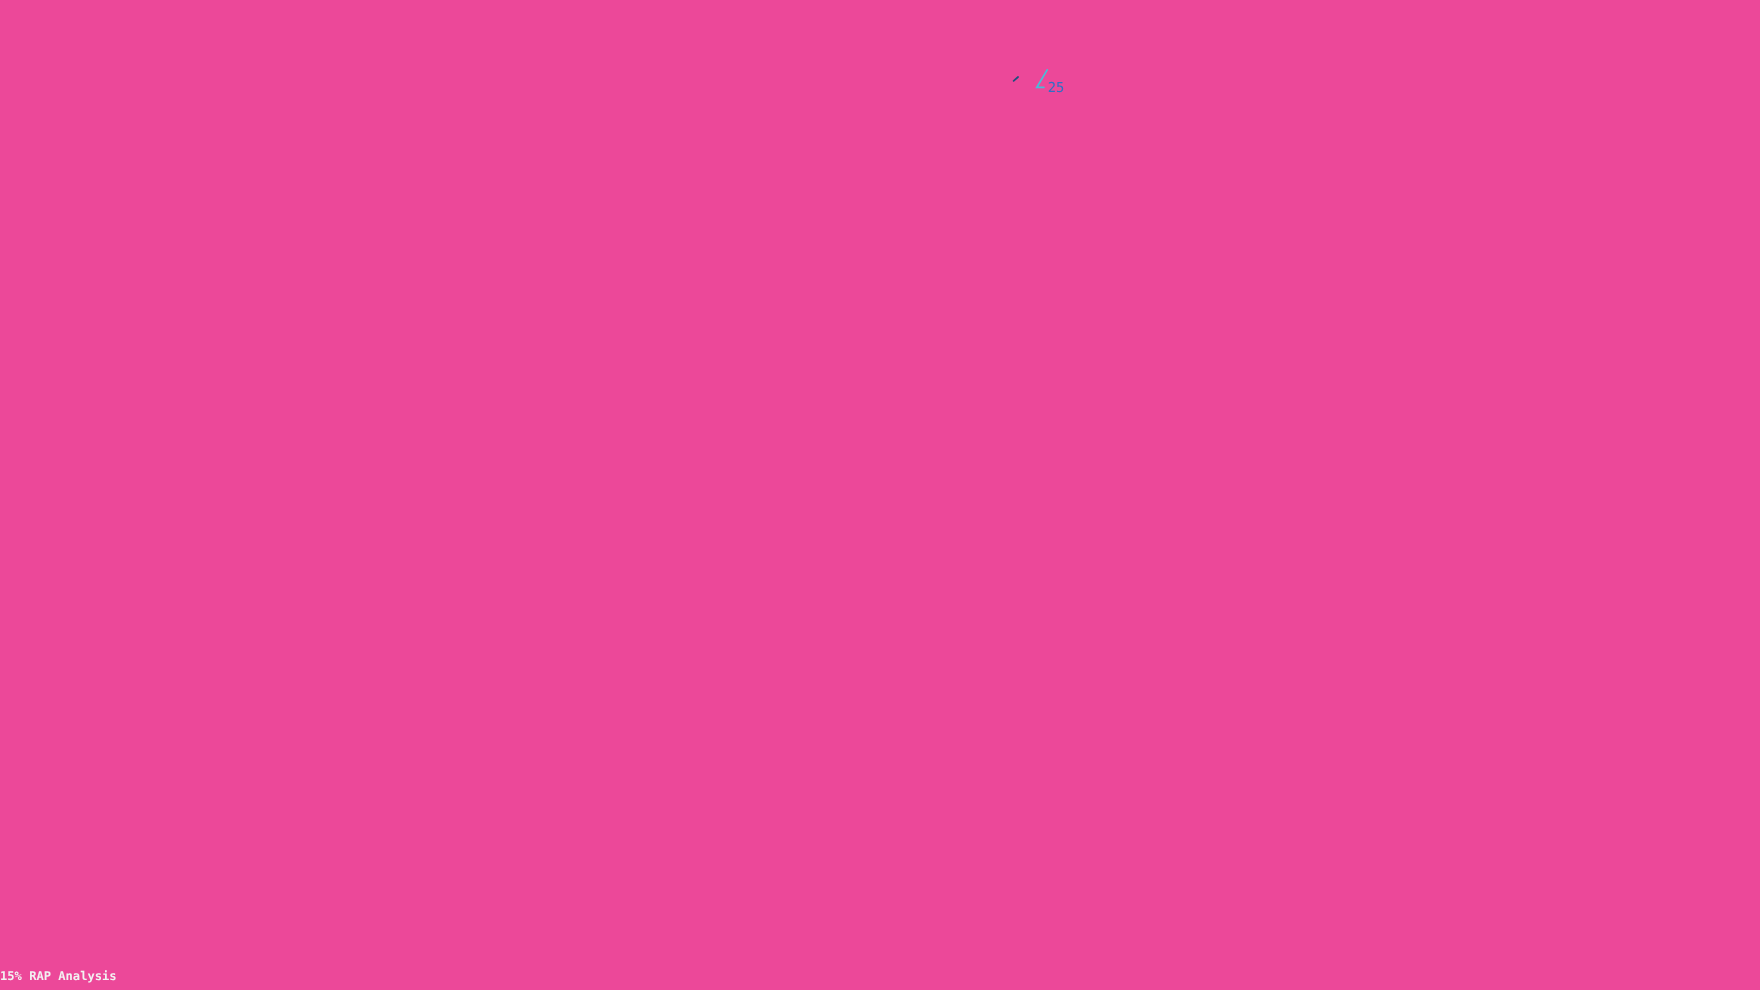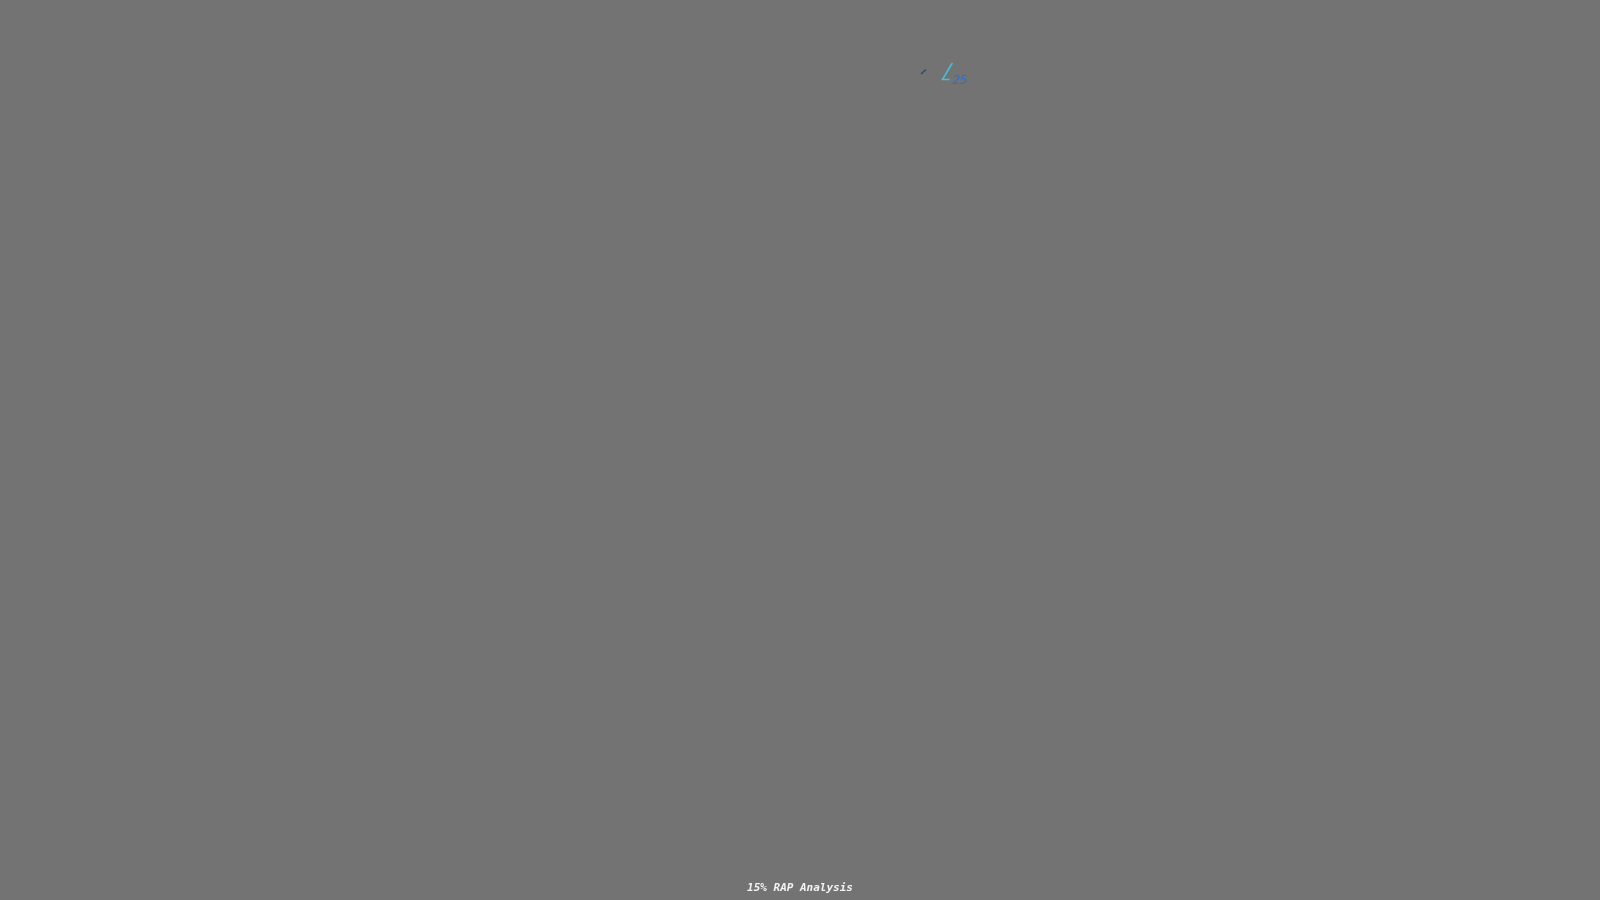--- a/index.html
+++ b/index.html
@@ -28,32 +28,32 @@
   }
   .angle-value-text {
     font-family: "DejaVu Sans Mono", "Liberation Mono", monospace;
     font-size: 12.5px;
   }
   .caption {
     position: absolute;
     left: 0;
     right: 0;
     top: 881px;
-    text-align: center;
+    text-align: left;
     font-family: "DejaVu Sans Mono", "Liberation Mono", monospace;
     font-size: 11px;
     font-weight: bold;
     letter-spacing: 0px;
     line-height: 13px;
   }
 </style>
 </head>
 <body>
 
-<div class="screen" style="background-color: #737373; font-style: italic;">
+<div class="screen" style="background-color: #ec4899;">
 
   <svg class="annotation-layer" viewBox="0 0 1600 900" width="1600" height="900" xmlns="http://www.w3.org/2000/svg">
 
     <line x1="921.5" y1="73.5" x2="925.5" y2="70" stroke-width="1.6" stroke-linecap="round" stroke="#1D4F7E"></line>
 
     <path d="M 952 63.5 L 942.5 79.5 L 949 79.5" fill="none" stroke-width="1.6" stroke-linecap="round" stroke-linejoin="miter" stroke="#49BCD9"></path>
 
     <text x="952.5" y="84" class="angle-value-text" fill="#2F6FC6">25</text>
   </svg>
 

